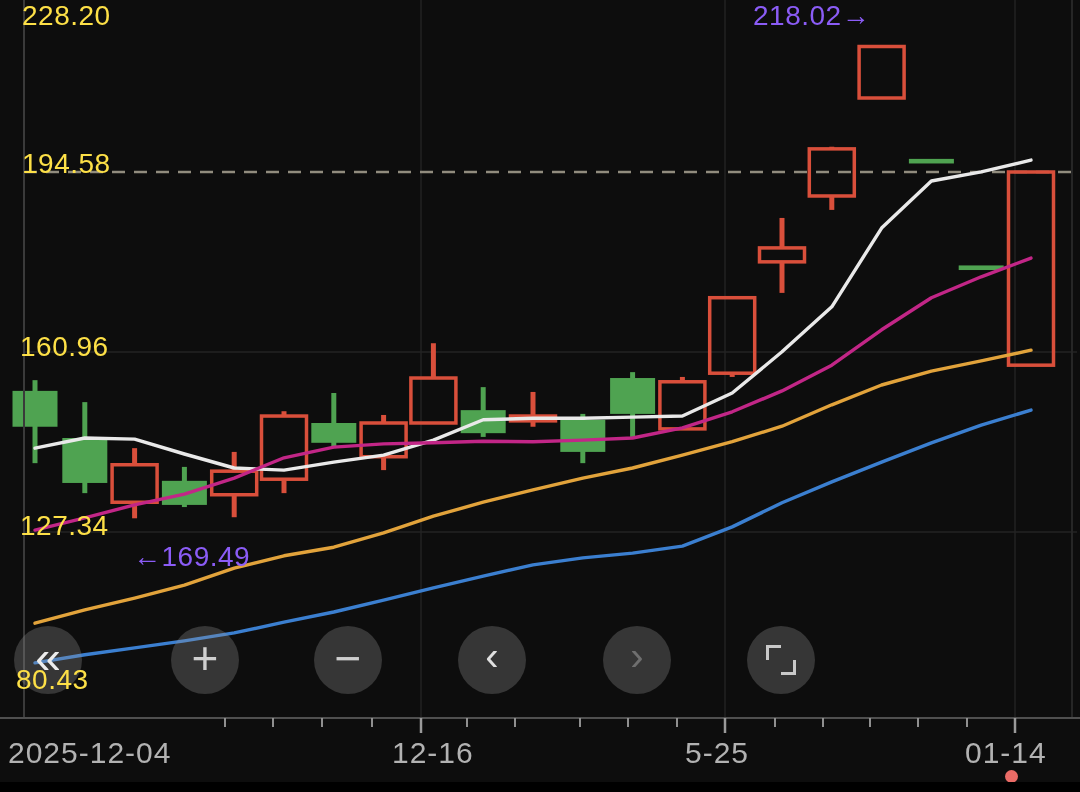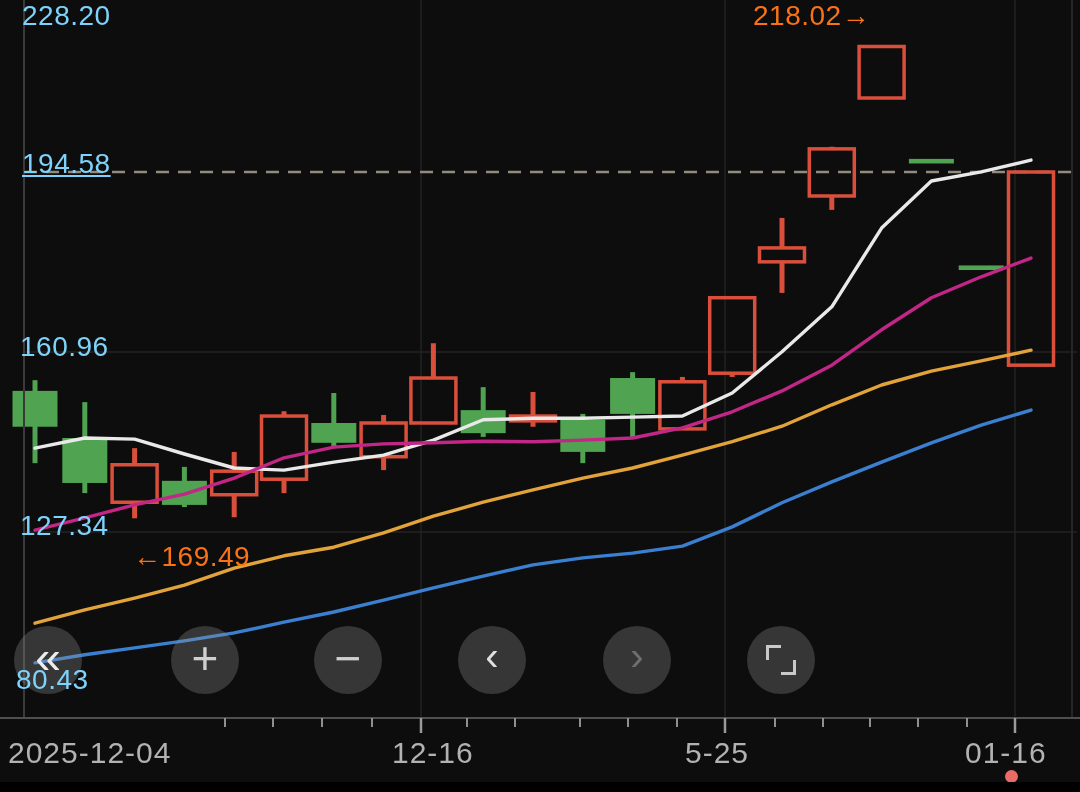--- a/index.html
+++ b/index.html
@@ -4,29 +4,29 @@
 <style>
   html,body{margin:0;padding:0;background:#000;}
   #stage{
     position:relative;width:1080px;height:792px;overflow:hidden;
     background:#0d0d0d;
     font-family:"Liberation Sans","DejaVu Sans",sans-serif;
     -webkit-font-smoothing:antialiased;
   }
   #chart-svg{position:absolute;left:0;top:0;}
   .axis-label{
-    position:absolute;color:#7dd3fc;font-size:28px;font-weight:400;
+    position:absolute;color:#fde047;font-size:28px;font-weight:400;
     letter-spacing:0.5px;white-space:nowrap;z-index:6;
   }
   .date-label{
     position:absolute;top:736px;color:#b2b2b2;font-size:30px;
     letter-spacing:1px;white-space:nowrap;z-index:6;text-align:right;
   }
   .marker-label{
-    position:absolute;color:#f97316;font-size:28px;letter-spacing:0.5px;
+    position:absolute;color:#8b5cf6;font-size:28px;letter-spacing:0.5px;
     white-space:nowrap;z-index:6;
   }
   .ctl-btn{
     position:absolute;width:68px;height:68px;border-radius:50%;
     background:rgba(150,150,150,0.30);
     display:flex;align-items:center;justify-content:center;
     z-index:5;cursor:pointer;user-select:none;
   }
   .ctl-glyph{color:#d0d0d0;font-size:44px;line-height:1;font-weight:400;}
   .glyph-rewind{font-size:46px;color:#ececec;margin-top:-6px;}
@@ -128,32 +128,32 @@
       <line x1="823" y1="718" x2="823" y2="727" stroke="#8f8f8f" stroke-width="2"></line>
       <line x1="870" y1="718" x2="870" y2="727" stroke="#8f8f8f" stroke-width="2"></line>
       <line x1="918" y1="718" x2="918" y2="727" stroke="#8f8f8f" stroke-width="2"></line>
       <line x1="967" y1="718" x2="967" y2="727" stroke="#8f8f8f" stroke-width="2"></line>
       <line x1="421" y1="718" x2="421" y2="733" stroke="#9a9a9a" stroke-width="2.5"></line>
       <line x1="725" y1="718" x2="725" y2="733" stroke="#9a9a9a" stroke-width="2.5"></line>
       <line x1="1015" y1="718" x2="1015" y2="733" stroke="#9a9a9a" stroke-width="2.5"></line>
     </svg>
 
   <div class="axis-label" style="left:22px;top:0px;">228.20</div>
-  <div class="axis-label" style="left:22px;top:148px;text-decoration:underline;">194.58</div>
+  <div class="axis-label" style="left:22px;top:148px;">194.58</div>
   <div class="axis-label" style="left:20px;top:331px;">160.96</div>
   <div class="axis-label" style="left:20px;top:510px;">127.34</div>
   <div class="axis-label" style="left:16px;top:664px;z-index:8;">80.43</div>
 
   <div class="marker-label" style="left:753px;top:0px;">218.02→</div>
   <div class="marker-label" style="left:133px;top:541px;">←169.49</div>
 
   <div class="date-label" style="left:8px;">2025-12-04</div>
   <div class="date-label" style="left:380px;margin-left:12px;">12-16</div>
   <div class="date-label" style="left:685px;">5-25</div>
-  <div class="date-label" style="left:965px;">01-16</div>
+  <div class="date-label" style="left:965px;">01-14</div>
 
   <div class="ctl-btn" style="left:14px;top:626px;">
     <span class="ctl-glyph glyph-rewind">«</span>
   </div>
   <div class="ctl-btn" style="left:171px;top:626px;">
     <span class="ctl-glyph glyph-plusminus">+</span>
   </div>
   <div class="ctl-btn" style="left:314px;top:626px;">
     <span class="ctl-glyph glyph-plusminus">−</span>
   </div>

